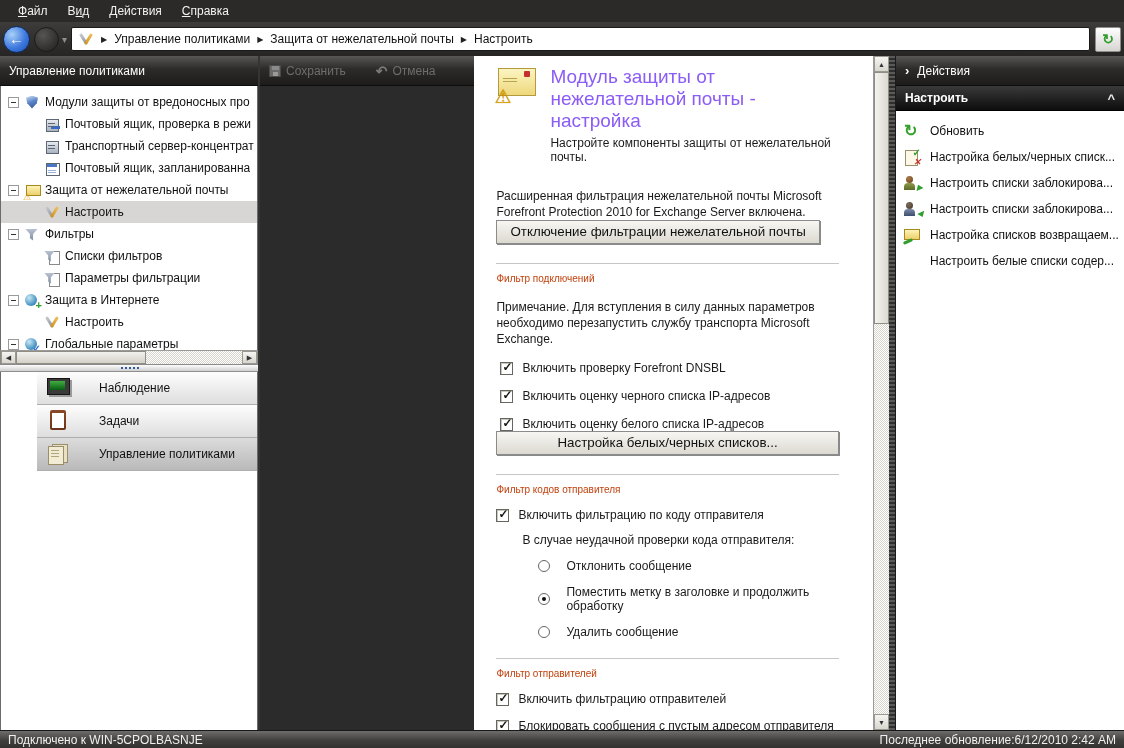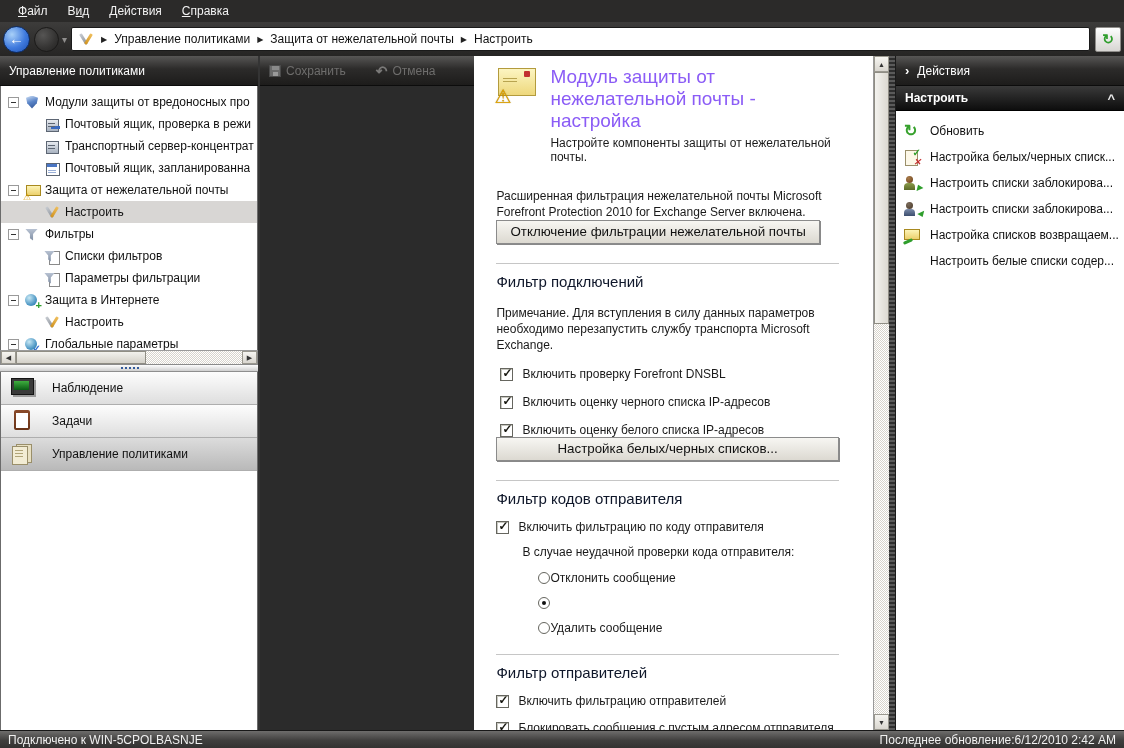--- a/index.html
+++ b/index.html
@@ -59,21 +59,21 @@
   
   .hscroll { height:15px; flex:0 0 15px; display:flex; background:#e6e3dc; border:1px solid #8a8a8a; border-top:1px solid #9a9a9a; }
   .hs-btn { width:15px; height:100%; background:linear-gradient(#f6f5f1,#d9d6cf); border:1px solid #9a988f; font-size:7px; color:#333; display:flex; align-items:center; justify-content:center; flex:0 0 15px; }
   .hs-track { flex:1; background:conic-gradient(#fff 0 25%, #d8d4cc 0 50%, #fff 0 75%, #d8d4cc 0) 0 0/2px 2px; display:flex; }
   .hs-thumb { width:130px; height:100%; background:linear-gradient(#f2f1ed,#d4d1c9); border:1px solid #8f8d84; }
 
   
   .splitter-h { height:7px; flex:0 0 7px; background:linear-gradient(#fdfdfd,#cfcfcf); border-bottom:1px solid #8f8f8f; position:relative; }
   .splitter-h::before { content:""; position:absolute; left:50%; top:2px; width:2px; height:2px; background:#335a9a; box-shadow:4px 0 0 #335a9a, 8px 0 0 #335a9a, -4px 0 0 #335a9a, -8px 0 0 #335a9a; }
   .navbtns { flex:0 0 auto; background:#fff; border-left:1px solid #6b6b6b; border-right:1px solid #6b6b6b; }
-  .navbtn { height:33px; display:flex; align-items:center; gap:16px; padding-left:9px; background:linear-gradient(#fdfdfd,#dedede); border-bottom:1px solid #aeaeae; }
+  .navbtn { height:33px; display:flex; align-items:center; gap:27px; padding-left:9px; background:linear-gradient(#fdfdfd,#dedede); border-bottom:1px solid #aeaeae;margin-left:36px; }
   .navbtn.selected { background:linear-gradient(#dcdcdc,#b9b9b9); }
   .left-filler { flex:1; background:#fff; border-left:1px solid #6b6b6b; border-right:1px solid #6b6b6b; }
 
   .ni { width:26px; height:24px; position:relative; display:inline-block; flex:0 0 26px; }
   .ni::before, .ni::after, .ni i::before { position:absolute; }
   .n-mon::before { content:""; left:1px; top:2px; width:21px; height:15px; background:#3a3a3a; border:1px solid #141414; box-shadow:2px 2px 0 #9a9a9a; }
   .n-mon::after { content:""; left:4px; top:5px; width:15px; height:9px; background:linear-gradient(#3fae3f,#0a5c14); }
   .n-mon i::before { content:""; left:5px; top:9px; width:13px; height:1px; background:#bff0b0; }
   .n-task::before { content:""; left:4px; top:1px; width:16px; height:20px; background:linear-gradient(#8a4a2a,#6a3418); border-radius:2px; }
   .n-task::after { content:""; left:6px; top:4px; width:12px; height:15px; background:#fff; }
@@ -99,29 +99,29 @@
   .big-mail i::after { content:""; position:absolute; left:7px; top:12px; width:14px; height:1px; background:#b8a450; box-shadow:0 3px 0 #b8a450; }
   .page-title { font-size:19px; color:#8b5cf6; margin-bottom:4px; }
   .page-subtitle { font-size:12px; color:#1a1a1a; }
 
   .intro { margin-top:24px; line-height:16px; max-width:580px; }
   .btn { display:inline-block; background:linear-gradient(#f7f6f2,#dcd9d1); border:1px solid #8b8b8b; box-shadow:1px 1px 0 rgba(40,40,40,.55); padding:3px 13px 4px; color:#111; }
   .btn.first { }
   .btn.wide { padding:3px 60px 4px; }
 
   .section-sep { border-top:1px solid #c6c6c6; margin-top:19px; }
-  .section-title { color:#0f172a; font-size:15px; margin-top:9px; }
+  .section-title { color:#c2410c; font-size:10px; margin-top:9px; }
 
   .check-row { display:flex; align-items:center; gap:9px; margin-top:13px; }
   .check-row.grp { margin-top:14px; padding-left:4px; }
   .checkbox { width:13px; height:13px; background:#fff; border:1px solid #66665f; box-shadow:inset 1px 1px 0 #c8c8c0; position:relative; flex:0 0 13px; }
   .checkbox.checked::after { content:"✓"; position:absolute; top:-3px; left:1px; font-size:12px; font-weight:bold; color:#16160f; }
   .note { margin-top:15px; line-height:16px; max-width:580px; }
   .radio-group-label { margin-top:11px; padding-left:26px; }
-  .radio-row { display:flex; align-items:center; gap:0; margin-top:12px; padding-left:42px; }
+  .radio-row { display:flex; align-items:center; gap:16px; margin-top:12px; padding-left:42px; }
   .radio { width:12px; height:12px; border-radius:50%; background:#fff; border:1px solid #66665f; position:relative; flex:0 0 12px; }
   .radio.selected::after { content:""; position:absolute; left:3px; top:3px; width:4px; height:4px; border-radius:50%; background:#111; }
 
   
   .vscroll { position:absolute; top:0; right:6px; bottom:0; width:16px; background:conic-gradient(#fff 0 25%, #d8d4cc 0 50%, #fff 0 75%, #d8d4cc 0) 0 0/2px 2px; border-left:1px solid #9a9a9a; }
   .vs-btn { position:absolute; left:0; width:15px; height:16px; background:linear-gradient(#f6f5f1,#d9d6cf); border:1px solid #9a988f; font-size:7px; color:#333; display:flex; align-items:center; justify-content:center; }
   .vs-up { top:0; }
   .vs-dn { bottom:0; }
   .vs-thumb { position:absolute; left:0; top:16px; width:15px; height:252px; background:linear-gradient(90deg,#f4f3ef,#dcd9d1); border:1px solid #8f8d84; }
   .dotted-split { position:absolute; top:0; right:0; bottom:0; width:6px; background:repeating-linear-gradient(0deg,#5a5a5a 0 2px,#2e2e2e 2px 4px); }
@@ -315,20 +315,21 @@
           <span class="checkbox checked"></span>
           <span>Включить фильтрацию по коду отправителя</span>
         </div>
         <div class="radio-group-label">В случае неудачной проверки кода отправителя:</div>
         <div class="radio-row">
           <span class="radio"></span>
           <span>Отклонить сообщение</span>
         </div>
         <div class="radio-row">
           <span class="radio selected"></span>
+          <span>Поместить метку в заголовке и продолжить обработку</span>
         </div>
         <div class="radio-row">
           <span class="radio"></span>
           <span>Удалить сообщение</span>
         </div>
 
         <div class="section-sep"></div>
         <div class="section-title">Фильтр отправителей</div>
         <div class="check-row">
           <span class="checkbox checked"></span>

